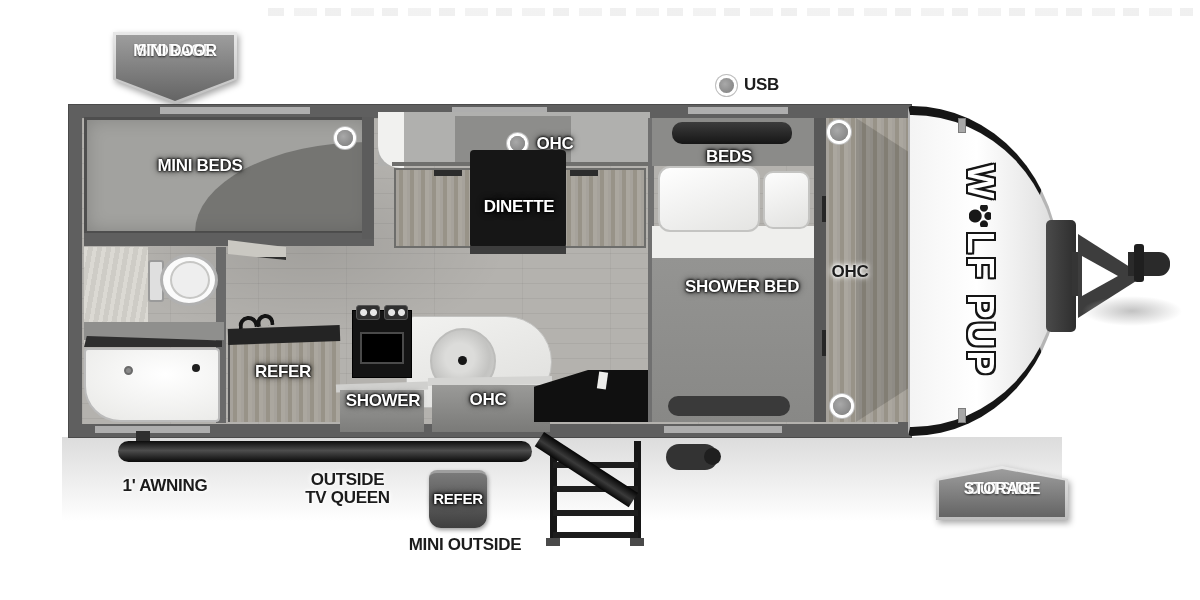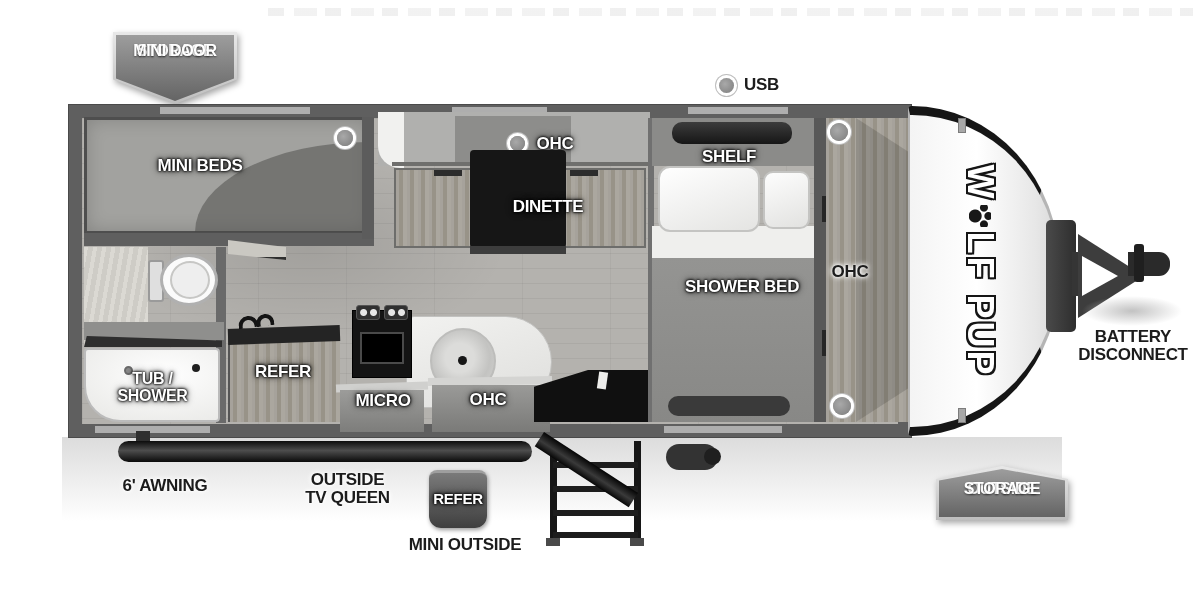--- a/index.html
+++ b/index.html
@@ -90,24 +90,20 @@
   <div style="left:148px;top:260px;width:16px;height:42px;background:#dfdfdf;border:2px solid #9a9a9a;border-radius:3px;"></div>
   <div style="left:160px;top:254px;width:58px;height:52px;background:#fbfbfb;border:3px solid #b0b0b0;border-radius:50%;"></div>
   <div style="left:170px;top:261px;width:40px;height:38px;background:#eeeeee;border:2px solid #c7c7c5;border-radius:50%;"></div>
 
   <div style="left:84px;top:322px;width:140px;height:18px;background:#8f8f8d;"></div>
   <div style="left:84px;top:336px;width:138px;height:11px;background:#2e2e2e;clip-path:polygon(2% 0,100% 40%,100% 100%,0 100%);"></div>
   <div style="left:84px;top:348px;width:136px;height:74px;background:radial-gradient(140px 70px at 60% 35%,#ffffff,#ececea 70%,#dededc);
               border:2px solid #bbbbbb;border-radius:4px 4px 4px 36px;"></div>
   <div style="left:124px;top:366px;width:9px;height:9px;border-radius:50%;background:#8a8a8a;border:2px solid #6a6a6a;"></div>
   <div style="left:192px;top:364px;width:8px;height:8px;border-radius:50%;background:#1f1f1f;"></div>
-  <div class="lbl lbl-light f16" style="left:100px;top:371px;width:105px;white-space:normal;">
-    <span style="position:static;display:block;">TUB /</span>
-    <span style="position:static;display:block;">SHOWER</span>
-  </div>
 
   <div class="wood-v" style="left:228px;top:330px;width:112px;height:92px;border-left:2px solid #555;"></div>
   <div style="left:228px;top:327px;width:112px;height:16px;background:#242424;transform:rotate(-2deg);"></div>
   <div style="left:238px;top:316px;width:20px;height:12px;border:4px solid #141414;border-bottom:none;border-radius:12px 12px 0 0;transform:rotate(-8deg);"></div>
   <div style="left:256px;top:314px;width:18px;height:12px;border:4px solid #141414;border-bottom:none;border-radius:12px 12px 0 0;transform:rotate(-8deg);"></div>
   <div class="lbl lbl-light f17" style="left:238px;top:363px;width:90px;">REFER</div>
 
   <div style="left:406px;top:316px;width:146px;height:92px;background:linear-gradient(160deg,#f2f2f0,#dededc);
               border:1px solid #c2c2c0;border-radius:8px 46px 46px 8px;"></div>
   <div style="left:430px;top:328px;width:66px;height:66px;border-radius:50%;border:2px solid #bdbdbb;
@@ -117,46 +113,46 @@
 
   <div style="left:352px;top:310px;width:60px;height:68px;background:#141414;border:1px solid #000;"></div>
   <div style="left:356px;top:305px;width:24px;height:15px;background:radial-gradient(circle at 30% 50%,#e6e6e6 0 3px,transparent 4px),radial-gradient(circle at 75% 50%,#e6e6e6 0 3px,transparent 4px),#303030;border:1px solid #555;border-radius:3px;"></div>
   <div style="left:384px;top:305px;width:24px;height:15px;background:radial-gradient(circle at 30% 50%,#e6e6e6 0 3px,transparent 4px),radial-gradient(circle at 75% 50%,#e6e6e6 0 3px,transparent 4px),#303030;border:1px solid #555;border-radius:3px;"></div>
   <div style="left:360px;top:332px;width:44px;height:32px;background:#000;border:2px solid #4a4a4a;"></div>
 
   <div style="left:336px;top:383px;width:92px;height:8px;background:#d0d0ce;transform:rotate(-2deg);"></div>
   <div style="left:428px;top:377px;width:124px;height:8px;background:#d4d4d2;transform:rotate(-1deg);"></div>
   <div style="left:340px;top:390px;width:84px;height:42px;background:linear-gradient(180deg,#9c9c9a,#7d7d7b);"></div>
   <div style="left:432px;top:385px;width:118px;height:47px;background:linear-gradient(180deg,#9a9a98,#7a7a78);"></div>
-  <div class="lbl lbl-light f17" style="left:345px;top:392px;width:76px;">MICRO</div>
+  <div class="lbl lbl-light f17" style="left:345px;top:392px;width:76px;">SHOWER</div>
   <div class="lbl lbl-light f17" style="left:462px;top:391px;width:52px;">OHC</div>
   <div style="left:544px;top:396px;width:16px;height:16px;background:#1c1c1c;border-radius:3px;"></div>
 
   <div style="left:378px;top:112px;width:272px;height:54px;background:#b0b0ae;"></div>
   <div style="left:455px;top:116px;width:116px;height:50px;background:#8d8d8b;"></div>
   <div style="left:378px;top:112px;width:26px;height:56px;background:#f1f1ef;border-bottom-left-radius:22px;"></div>
   <div style="left:392px;top:162px;width:258px;height:4px;background:#6f6f6d;"></div>
   <div class="circle-marker" style="left:510px;top:136px;width:15px;height:15px;"></div>
   <div class="lbl lbl-light f17" style="left:532px;top:135px;width:46px;">OHC</div>
   <div class="wood-v" style="left:394px;top:168px;width:80px;height:80px;border:2px solid #6d6d6b;"></div>
   <div class="wood-v" style="left:562px;top:168px;width:84px;height:80px;border:2px solid #6d6d6b;"></div>
   <div style="left:434px;top:170px;width:28px;height:6px;background:#2c2c2c;"></div>
   <div style="left:570px;top:170px;width:28px;height:6px;background:#2c2c2c;"></div>
   <div style="left:470px;top:150px;width:96px;height:98px;background:#161616;border-radius:4px;"></div>
   <div style="left:470px;top:246px;width:96px;height:8px;background:#3d3d3d;"></div>
-  <div class="lbl lbl-light f17" style="left:512px;top:198px;width:72px;text-align:center;">DINETTE</div>
+  <div class="lbl lbl-light f17" style="left:483px;top:198px;width:72px;text-align:center;">DINETTE</div>
 
   <div style="left:534px;top:370px;width:120px;height:52px;background:#101010;
               clip-path:polygon(0 32%,45% 0,100% 0,100% 100%,0 100%);"></div>
   <div style="left:598px;top:372px;width:9px;height:17px;background:#ededeb;transform:rotate(8deg);"></div>
 
   <div style="left:648px;top:118px;width:6px;height:304px;background:#707070;"></div>
   <div style="left:652px;top:118px;width:162px;height:48px;background:#8b8b89;"></div>
   <div style="left:672px;top:122px;width:120px;height:22px;background:linear-gradient(180deg,#3c3c3c,#161616);border-radius:10px;"></div>
-  <div class="lbl lbl-light f17" style="left:700px;top:148px;width:58px;">SHELF</div>
+  <div class="lbl lbl-light f17" style="left:700px;top:148px;width:58px;">BEDS</div>
   <div style="left:652px;top:226px;width:162px;height:32px;background:#efefed;"></div>
   <div style="left:658px;top:166px;width:102px;height:66px;background:linear-gradient(160deg,#ffffff,#e4e4e2);border:2px solid #c4c4c2;border-radius:12px;"></div>
   <div style="left:763px;top:171px;width:47px;height:58px;background:linear-gradient(160deg,#fdfdfd,#e2e2e0);border:2px solid #c4c4c2;border-radius:10px;"></div>
   <div style="left:652px;top:258px;width:162px;height:164px;background:linear-gradient(180deg,#949492,#888886);"></div>
   <div class="lbl lbl-light f17" style="left:685px;top:278px;width:96px;">SHOWER BED</div>
   <div style="left:668px;top:396px;width:122px;height:20px;background:#3a3a3a;border-radius:10px;"></div>
 
   <div style="left:814px;top:118px;width:12px;height:304px;background:#585858;"></div>
   <div style="left:822px;top:196px;width:6px;height:26px;background:#262626;"></div>
   <div style="left:822px;top:330px;width:6px;height:26px;background:#262626;"></div>
@@ -185,29 +181,25 @@
     <span style="position:static;">LF PUP</span>
   </div>
 
   <div style="left:1046px;top:220px;width:30px;height:112px;background:linear-gradient(90deg,#4a4a4a,#2e2e2e);border-radius:5px;"></div>
   <div style="left:1072px;top:252px;width:12px;height:44px;background:#353535;"></div>
   <div style="left:1078px;top:234px;width:66px;height:84px;background:#3d3d3d;clip-path:polygon(0 0,100% 50%,0 100%);"></div>
   <div style="left:1082px;top:256px;width:36px;height:40px;background:#fff;clip-path:polygon(0 0,100% 50%,0 100%);"></div>
   <div style="left:1128px;top:252px;width:42px;height:24px;background:#2a2a2a;border-radius:0 11px 11px 0;"></div>
   <div style="left:1134px;top:244px;width:10px;height:38px;background:#1f1f1f;border-radius:3px;"></div>
   <div style="left:1082px;top:296px;width:100px;height:30px;background:radial-gradient(closest-side,#c2c2c2,transparent);"></div>
-  <div class="lbl lbl-dark f17" style="left:1068px;top:328px;width:130px;white-space:normal;">
-    <span style="position:static;display:block;">BATTERY</span>
-    <span style="position:static;display:block;">DISCONNECT</span>
-  </div>
 
   <div style="left:136px;top:431px;width:14px;height:12px;background:#2f2f2f;"></div>
   <div style="left:118px;top:441px;width:414px;height:21px;border-radius:12px;
               background:linear-gradient(180deg,#0c0c0c,#4d4d4d 45%,#0a0a0a);"></div>
-  <div class="lbl lbl-dark f17" style="left:90px;top:477px;width:150px;">6' AWNING</div>
+  <div class="lbl lbl-dark f17" style="left:90px;top:477px;width:150px;">1' AWNING</div>
 
   <div class="lbl lbl-dark f17" style="left:280px;top:471px;width:135px;white-space:normal;">
     <span style="position:static;display:block;">OUTSIDE</span>
     <span style="position:static;display:block;">TV QUEEN</span>
   </div>
 
   <div class="glow-box" style="left:429px;top:470px;width:58px;height:58px;border-radius:8px 8px 12px 12px;
               background:linear-gradient(180deg,#7a7a7a,#3f3f3f);border-top:3px solid #9e9e9e;"></div>
   <div class="lbl lbl-light f15" style="left:432px;top:491px;width:52px;">REFER</div>
   <div class="lbl lbl-dark f17" style="left:395px;top:536px;width:140px;">MINI OUTSIDE</div>

